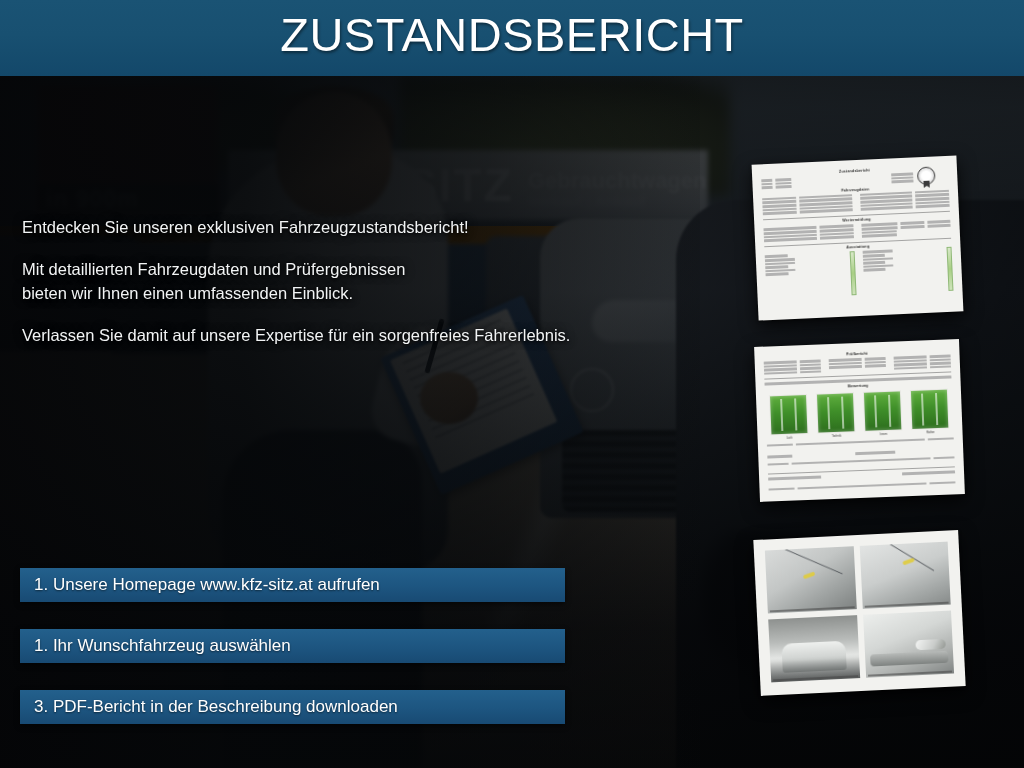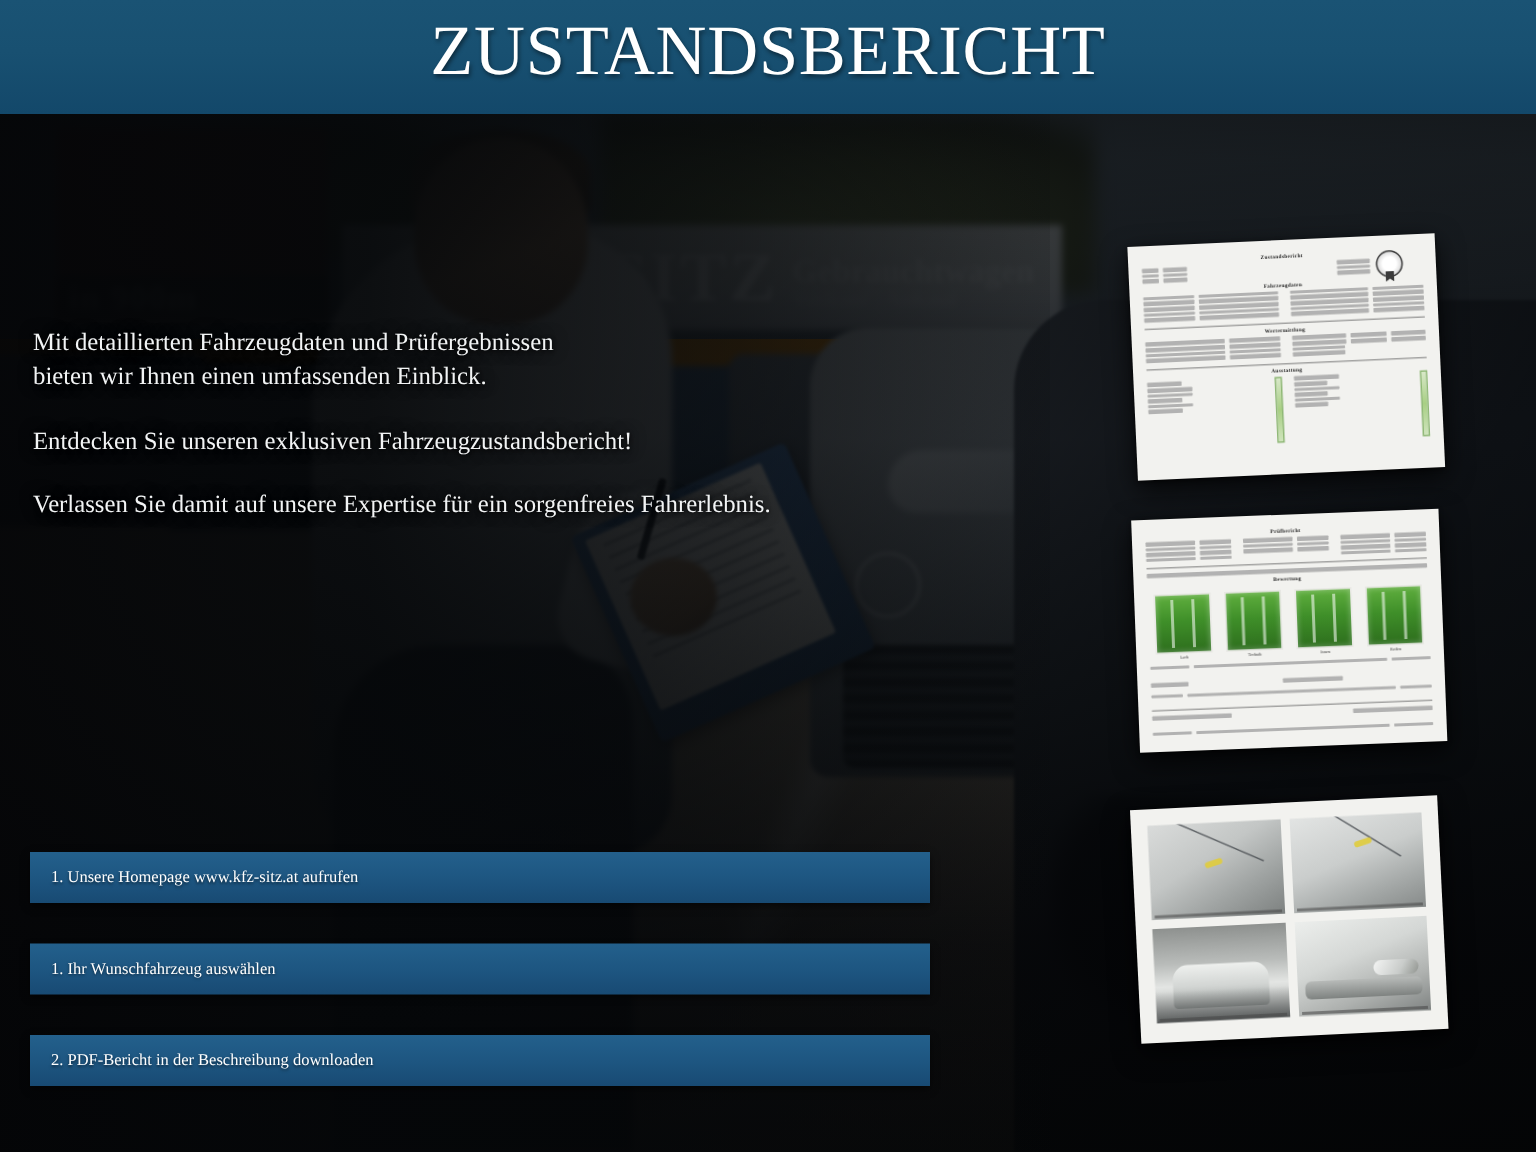--- a/index.html
+++ b/index.html
@@ -6,21 +6,20 @@
   html,body{margin:0;padding:0;background:#000;}
   body{
     font-family:"Liberation Sans","DejaVu Sans",sans-serif;
     -webkit-font-smoothing:antialiased;
   }
   #stage{
     position:relative;
     width:1024px;height:768px;
     overflow:hidden;
     background:#a16207;
-    font-family:Liberation Serif, serif;
   }
 
   
   .bg-photo{position:absolute;inset:0;overflow:hidden;}
 
   
   .bg-sky{
     position:absolute;left:0;top:76px;width:1024px;height:150px;
     background:linear-gradient(175deg,#5c6a74 0%,#46525c 45%,#2e363d 100%);
   }
@@ -205,23 +204,23 @@
     position:absolute;left:22px;top:216px;width:640px;z-index:15;
     color:#f2f4f5;font-size:16.5px;line-height:1.42;
     text-shadow:0 1px 3px rgba(0,0,0,.9),0 0 10px rgba(0,0,0,.75);
   }
   .copy p{margin:0 0 19px 0;}
   .copy p:last-child{margin-bottom:0;}
 
   
   .steps{position:absolute;left:20px;top:568px;z-index:15;}
   .step{
-    width:600px;height:34px;
+    width:545px;height:34px;
     background:linear-gradient(180deg,#23608c 0%,#1d5580 55%,#184a73 100%);
-    color:#ffffff;font-size:11px;line-height:34px;
+    color:#ffffff;font-size:17px;line-height:34px;
     padding-left:14px;box-sizing:border-box;
     margin-bottom:27px;
     box-shadow:0 2px 5px rgba(0,0,0,.55);
     text-shadow:0 1px 2px rgba(0,0,0,.55);
     white-space:nowrap;overflow:hidden;
   }
   .step:last-child{margin-bottom:0;}
 
   
   .doc{
@@ -382,29 +381,29 @@
   </div>
 
   <div class="bg-dim"></div>
   <div class="bg-dim-left"></div>
 
   <div class="header">
     <div class="header-title">ZUSTANDSBERICHT</div>
   </div>
 
   <div class="copy">
+    <p>Entdecken Sie unseren exklusiven Fahrzeugzustandsbericht!</p>
     <p>Mit detaillierten Fahrzeugdaten und Prüfergebnissen<br>bieten wir Ihnen einen umfassenden Einblick.</p>
-    <p>Entdecken Sie unseren exklusiven Fahrzeugzustandsbericht!</p>
     <p>Verlassen Sie damit auf unsere Expertise für ein sorgenfreies Fahrerlebnis.</p>
   </div>
 
   <div class="steps">
     <div class="step">1. Unsere Homepage www.kfz-sitz.at aufrufen</div>
     <div class="step">1. Ihr Wunschfahrzeug auswählen</div>
-    <div class="step">2. PDF-Bericht in der Beschreibung downloaden</div>
+    <div class="step">3. PDF-Bericht in der Beschreibung downloaden</div>
   </div>
 
   <div class="doc doc-1">
     <div class="doc-inner">
       <div class="dt">Zustandsbericht</div>
       <div class="dseal"></div>
       <div class="dcols">
         <div class="dcol">
           <div class="drow">
               <div class="dcell s"></div>

